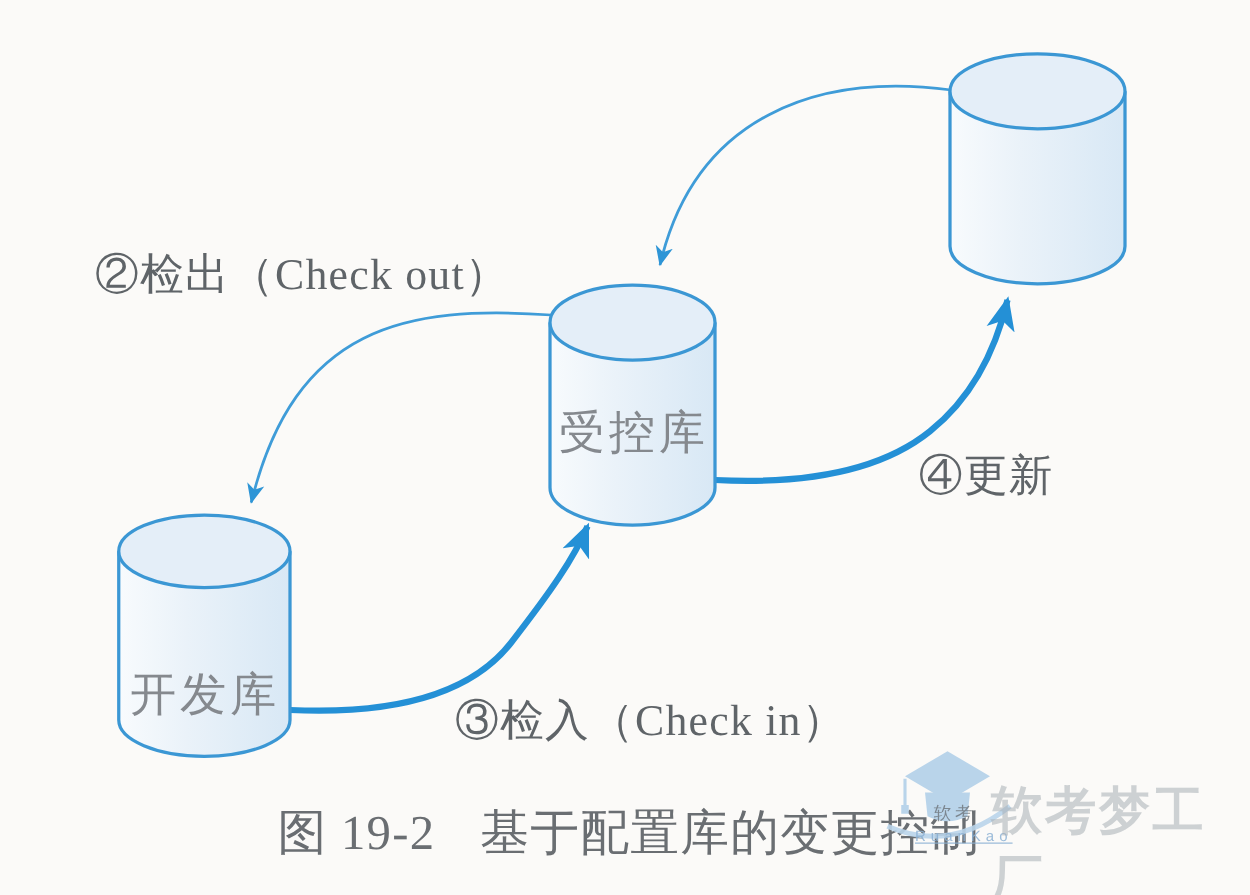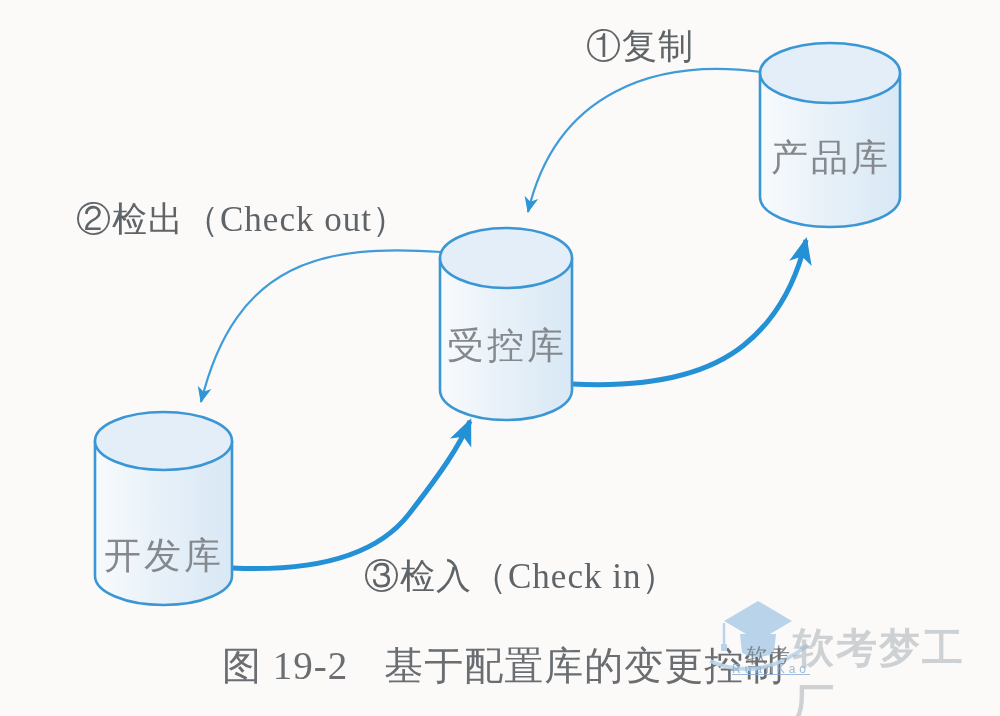--- a/index.html
+++ b/index.html
@@ -18,21 +18,21 @@
     color:#85898e;font-size:37px;letter-spacing:3px;
   }
   .caption{
     position:absolute;left:222px;top:639px;white-space:nowrap;
     color:#6a6e72;font-size:39px;letter-spacing:1px;z-index:2;
   }
   .caption .cap-num{margin-right:36px;text-align:right;}
   
   .wm{position:absolute;z-index:3;font-family:"Liberation Sans","DejaVu Sans",sans-serif;}
   .wm-cap{left:706px;top:597px;width:105px;height:92px;}
-  .wm-cn-small{left:747px;top:642px;font-size:20px;letter-spacing:3px;color:rgba(108,114,120,0.8);}
+  .wm-cn-small{left:747px;top:642px;font-size:14px;letter-spacing:3px;color:rgba(108,114,120,0.8);}
   .wm-pinyin{left:732px;top:662px;font-size:12px;letter-spacing:4px;color:rgba(139,176,212,0.85);text-decoration:underline;}
   .wm-cn-large{left:793px;top:621px;font-size:41px;font-weight:bold;letter-spacing:2px;color:rgba(168,174,181,0.55);}
 </style>
 </head>
 <body>
 
 <div class="stage">
 
   <svg class="svg-layer" viewBox="0 0 1000 716">
     <defs>
@@ -63,27 +63,26 @@
       <path d="M 440 258 L 440 390 A 66 30 0 0 0 572 390 L 572 258" fill="url(#cylGrad)" stroke="#3b97d4" stroke-width="2.6" stroke-linejoin="round"></path>
       <ellipse cx="506" cy="258" rx="66" ry="30" fill="#e4eef8" stroke="#3b97d4" stroke-width="2.6"></ellipse>
     </g>
 
     <g>
       <path d="M 95 441 L 95 576 A 68.5 29 0 0 0 232 576 L 232 441" fill="url(#cylGrad)" stroke="#3b97d4" stroke-width="2.6" stroke-linejoin="round"></path>
       <ellipse cx="163.5" cy="441" rx="68.5" ry="29" fill="#e4eef8" stroke="#3b97d4" stroke-width="2.6"></ellipse>
     </g>
   </svg>
 
-  <div class="node-label" style="left:831px;top:158px;">产品库</div>
   <div class="node-label" style="left:507px;top:346px;text-align:center;">受控库</div>
   <div class="node-label" style="left:164px;top:556px;text-align:right;">开发库</div>
 
-  <div class="edge-label" style="left:586px;top:28px;">①复制</div>
   <div class="edge-label" style="left:76px;top:201px;">②检出（Check out）</div>
   <div class="edge-label" style="left:364px;top:558px;">③检入（Check in）</div>
+  <div class="edge-label" style="left:735px;top:362px;">④更新</div>
 
   <div class="caption">
     <span class="cap-num">图 19-2</span><span>基于配置库的变更控制</span>
   </div>
 
   <svg class="wm wm-cap" viewBox="0 0 105 92">
     <path d="M52 4 L86 24 L52 44 L18 24 Z" fill="#b9d4ea"></path>
     <path d="M34 37 L70 37 L68 56 Q52 64 36 56 Z" fill="#b9d4ea"></path>
     <path d="M18 26 L18 47" stroke="#b9d4ea" stroke-width="2.5" fill="none"></path>
     <rect x="15" y="47" width="6" height="7" fill="#b9d4ea"></rect>

